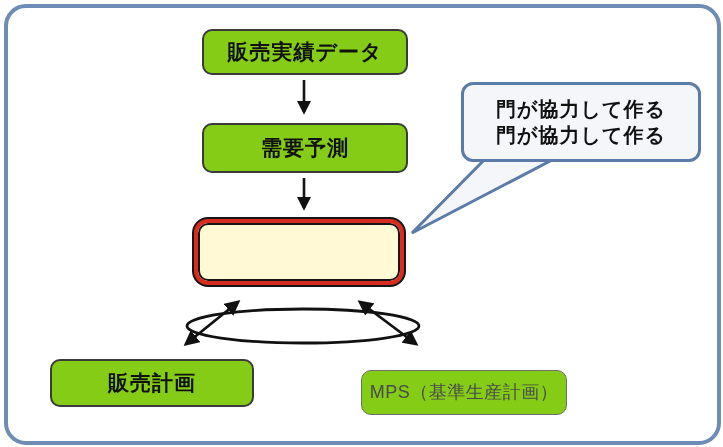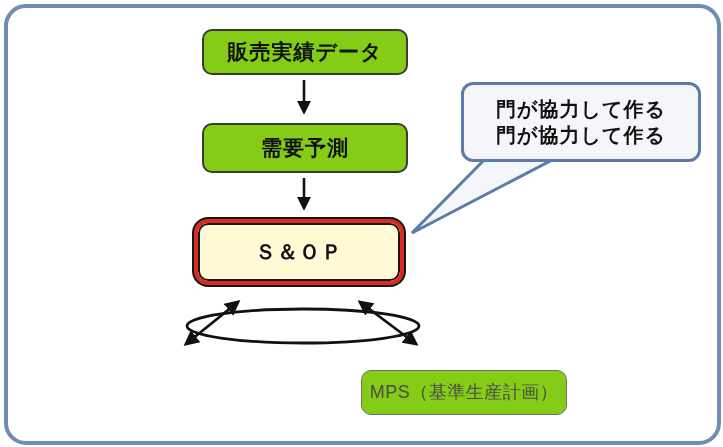--- a/index.html
+++ b/index.html
@@ -116,23 +116,25 @@
 
   <div class="node node-sales-data">
     <span>販売実績データ</span>
   </div>
 
   <div class="node node-demand">
     <span>需要予測</span>
   </div>
 
   <div class="node node-sop">
-    <span>Ｓ＆ＯＰ</span>
   </div>
 
+  <div class="node node-sales-plan">
+    <span>販売計画</span>
+  </div>
 
   <div class="node node-mps">
     <span>MPS（基準生産計画）</span>
   </div>
 
   <div class="callout-bubble">
     <span>門が協力して作る</span>
     <span>門が協力して作る</span>
   </div>
 

